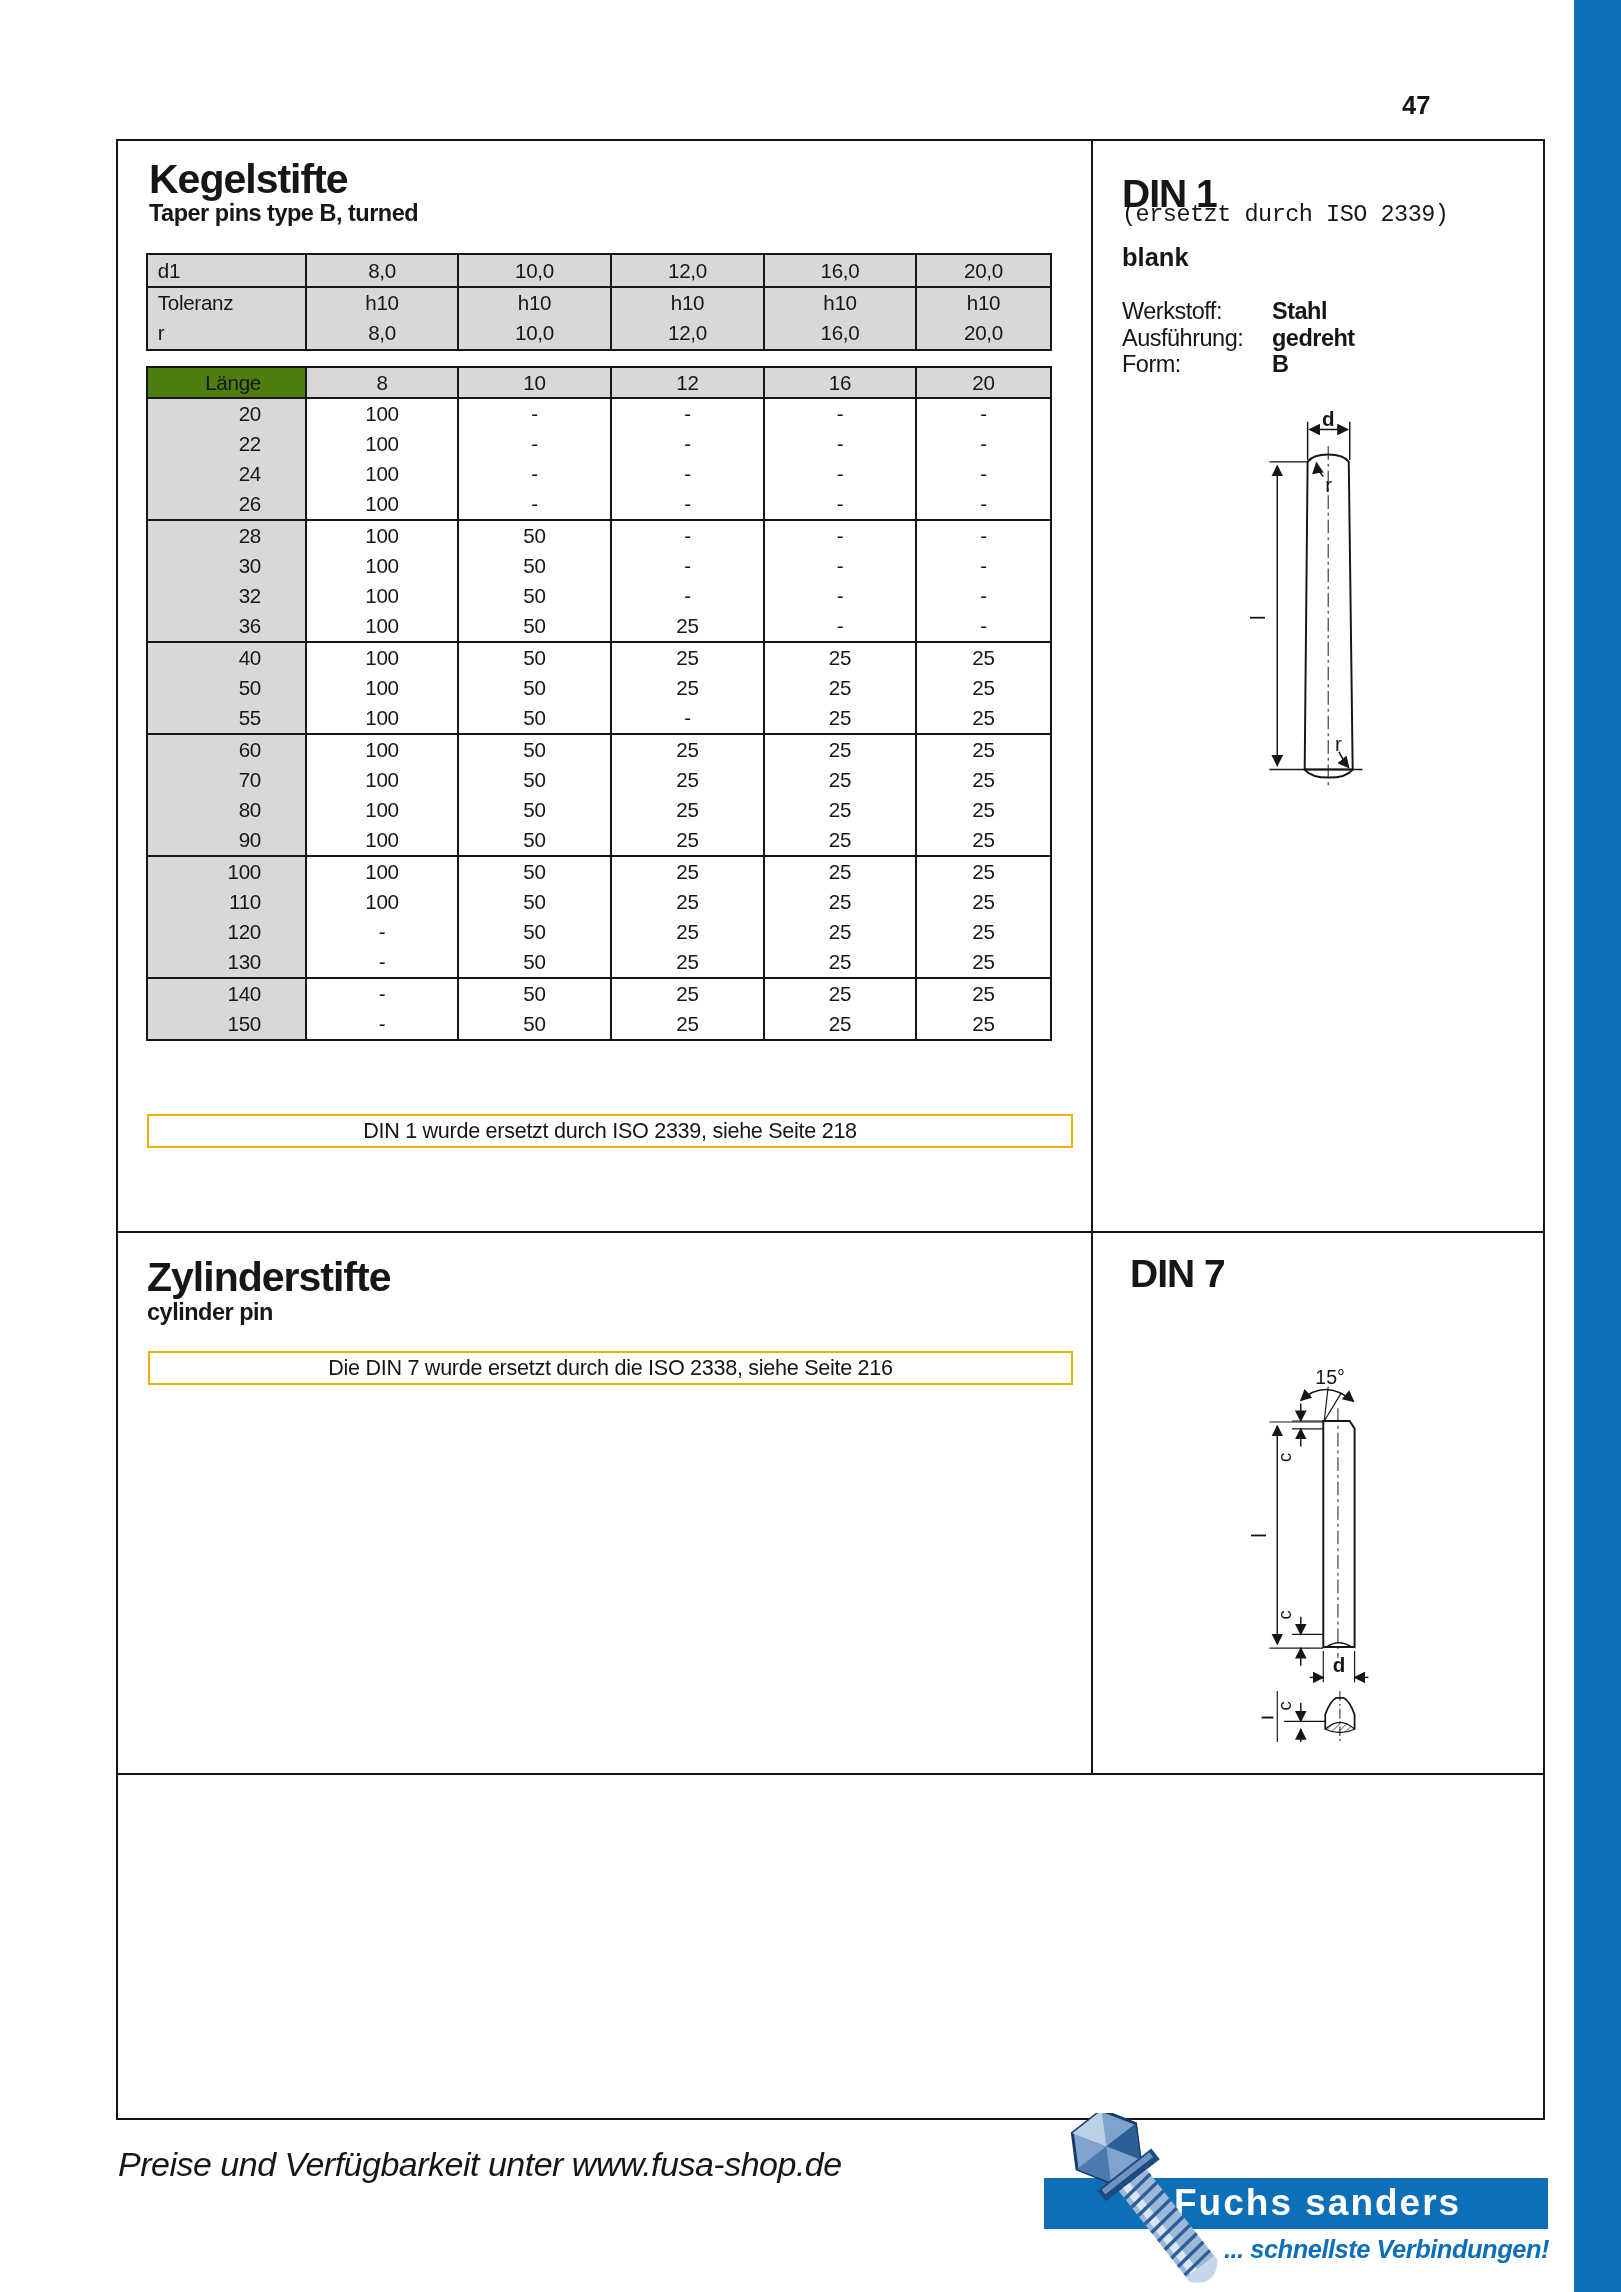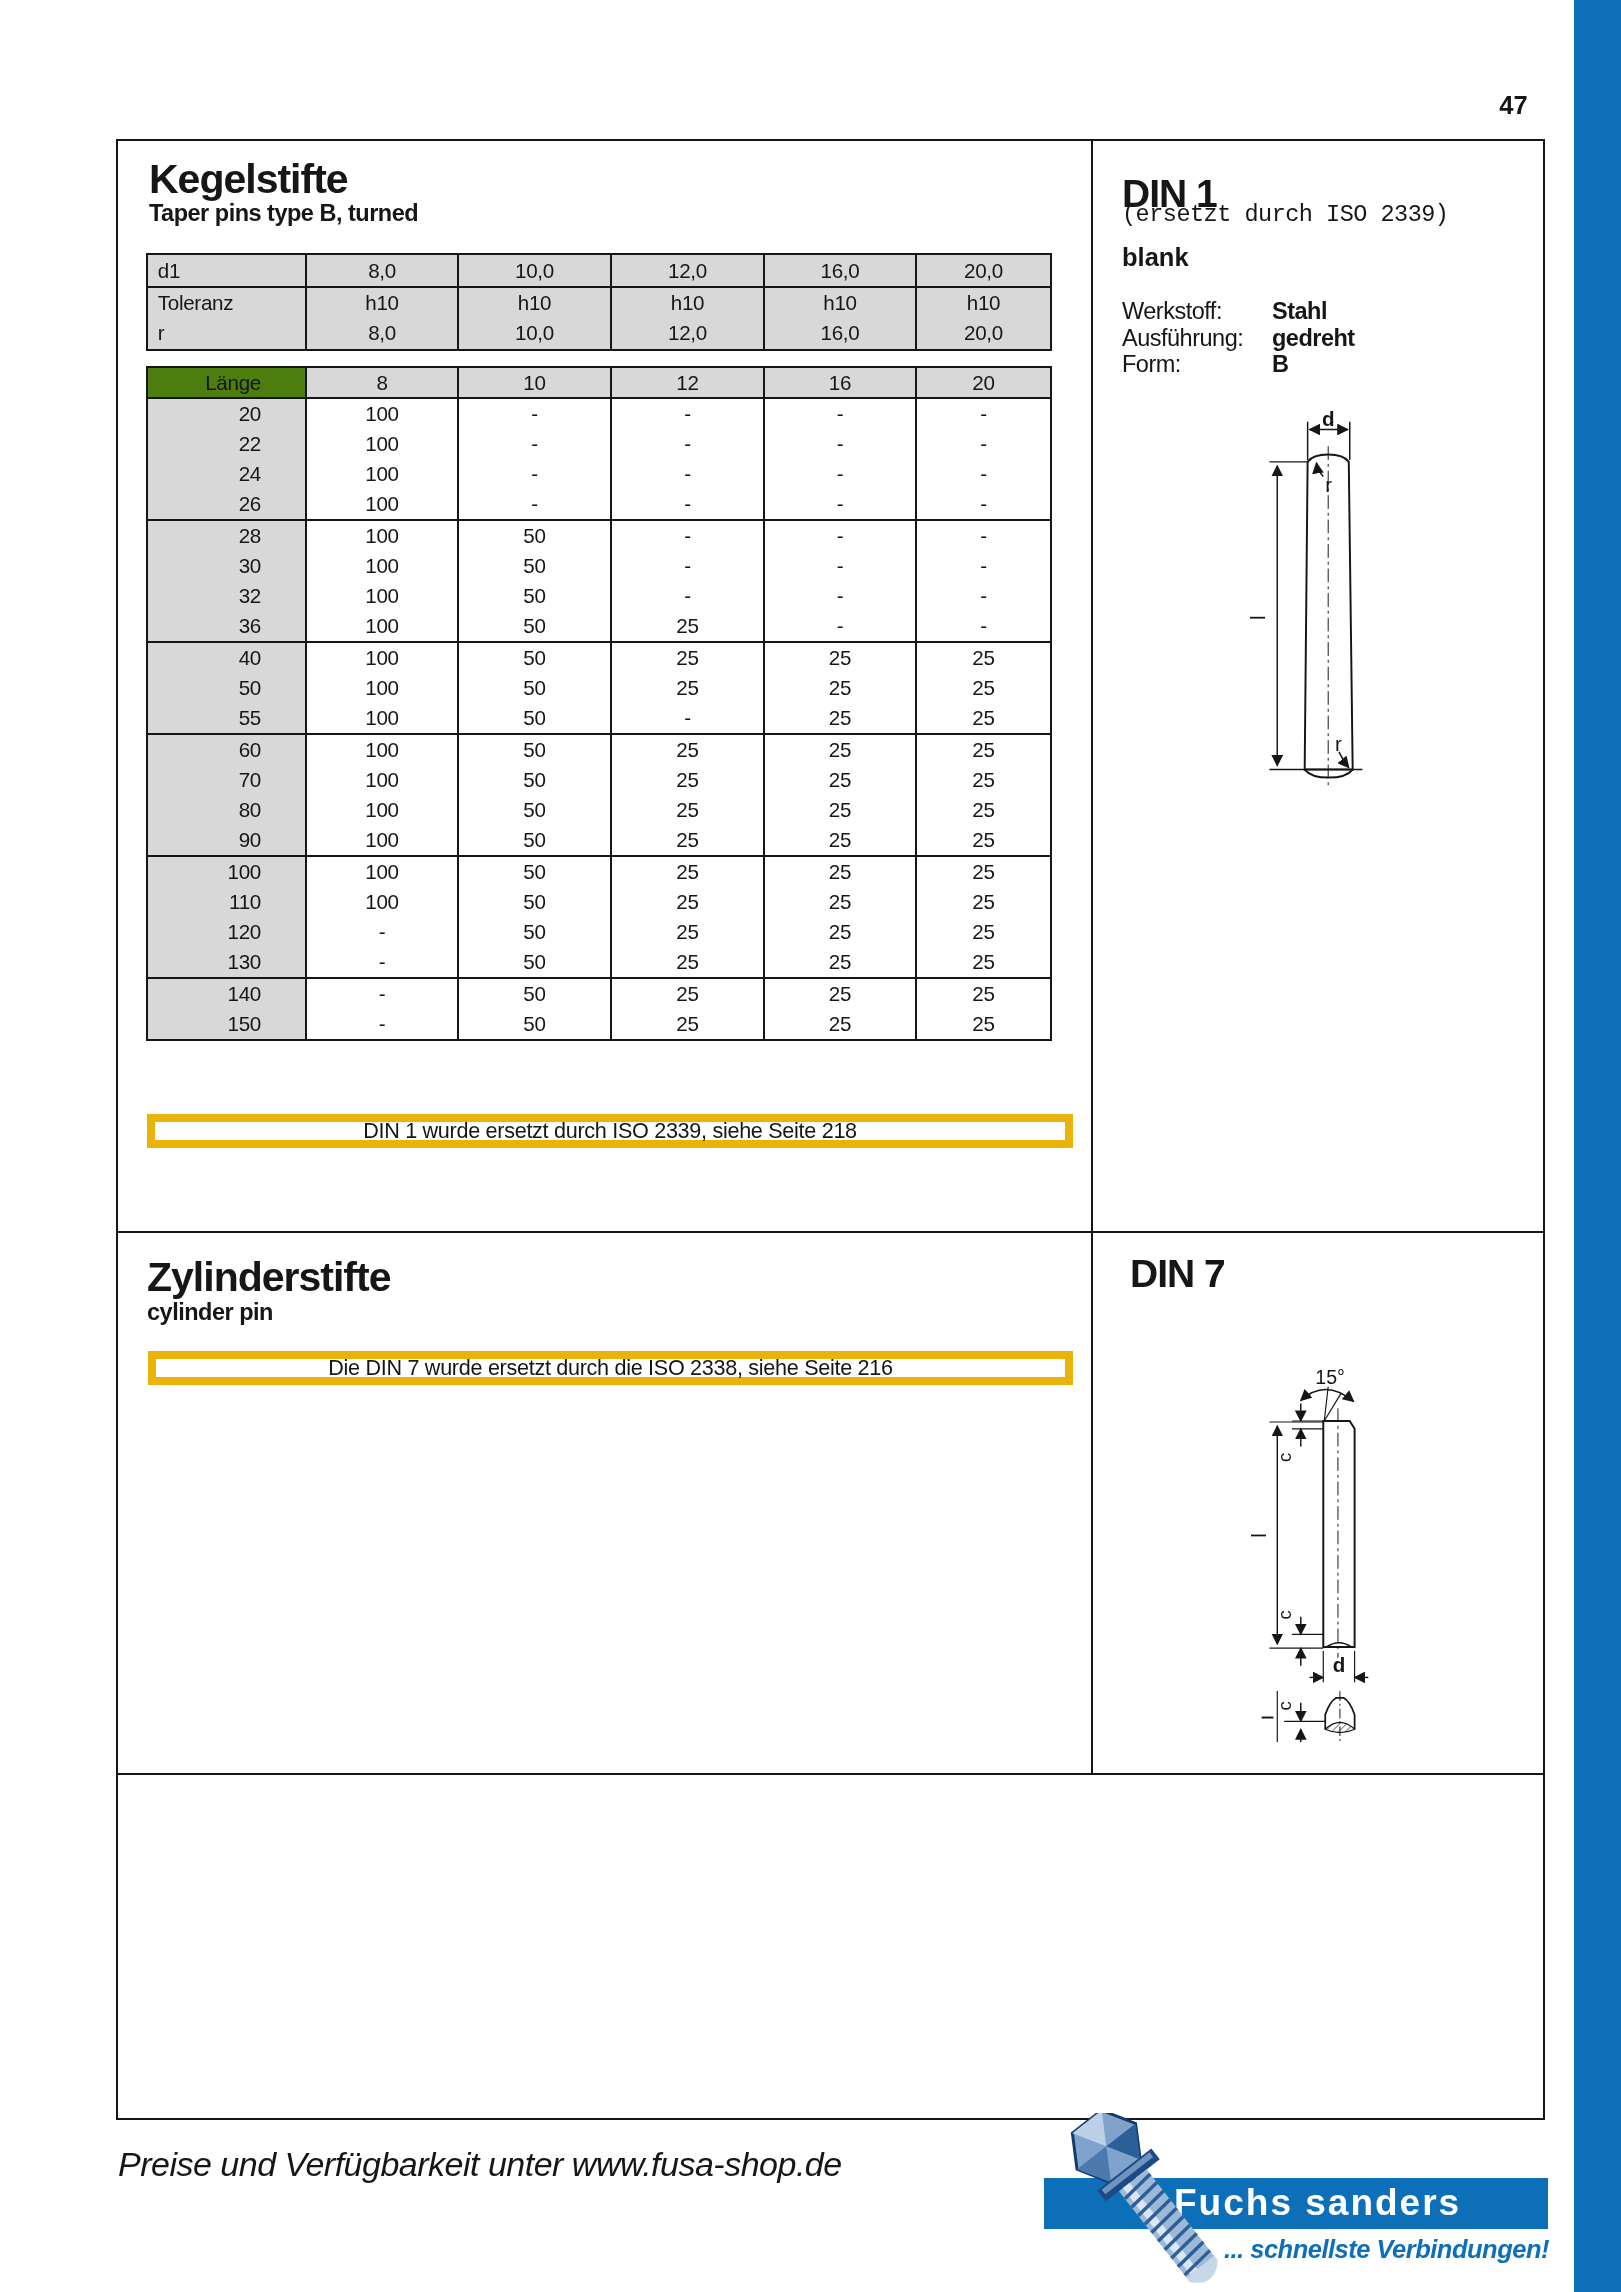--- a/index.html
+++ b/index.html
@@ -3,21 +3,21 @@
 <meta charset="utf-8">
 <style>
   html,body{margin:0;padding:0;background:#e8e8e8;}
   .page{position:relative;width:1621px;height:2293px;background:#ffffff;overflow:hidden;
         font-family:"Liberation Sans",sans-serif;color:#161616;}
   .abs{position:absolute;}
 
   
   .blue-bar{left:1574px;top:0;width:47px;height:2293px;background:#0d6fb8;}
 
-  .page-num{left:1442px;top:91px;width:143px;text-align:center;font-size:25.5px;font-weight:bold;}
+  .page-num{left:1402px;top:91px;width:143px;text-align:left;font-size:25.5px;font-weight:bold;}
 
   
   .main-box{left:116px;top:139px;width:1429px;height:1981px;border:2px solid #161616;box-sizing:border-box;}
   .vdiv{left:1091px;top:139px;width:2px;height:1634px;background:#161616;}
   .hdiv{left:116px;width:1429px;height:2px;background:#161616;}
   .hdiv1{top:1231px;}
   .hdiv2{top:1773px;}
 
   .title{font-size:41px;font-weight:bold;letter-spacing:-1px;line-height:1;}
   .subtitle{font-size:23.5px;font-weight:bold;letter-spacing:-0.5px;line-height:1;}
@@ -34,21 +34,21 @@
   .spec tr.tol td{height:29px;}
   .spec tr.last td{height:32px;}
 
   .sizes thead td{height:29px;background:#d8d8d8;border-bottom:2.9px solid #161616;}
   .sizes tbody{border-top:2.9px solid #161616;}
   .sizes tbody:first-of-type{border-top:none;}
   .sizes tbody td{height:30px;}
   .sizes td.len{background:#d8d8d8;text-align:right;padding-right:44px;}
   .sizes thead td.len{background:#4d7c0f;text-align:right;padding-right:44px;}
 
-  .notebox{border:8px solid #eab308;box-sizing:border-box;display:flex;align-items:center;
+  .notebox{border:2px solid #eab308;box-sizing:border-box;display:flex;align-items:center;
            justify-content:center;font-size:21.6px;letter-spacing:-0.3px;}
 
   
   .din-title{font-size:39px;font-weight:bold;letter-spacing:-1px;line-height:1;}
   .din-sub{font-size:23.5px;letter-spacing:-0.5px;line-height:1;}
   .din-finish{font-size:25.5px;font-weight:bold;line-height:1;}
   .props{font-size:23.5px;letter-spacing:-0.5px;line-height:26.5px;}
   .props .row{display:flex;}
   .props .lab{width:150px;}
   .props .val{font-weight:bold;}

